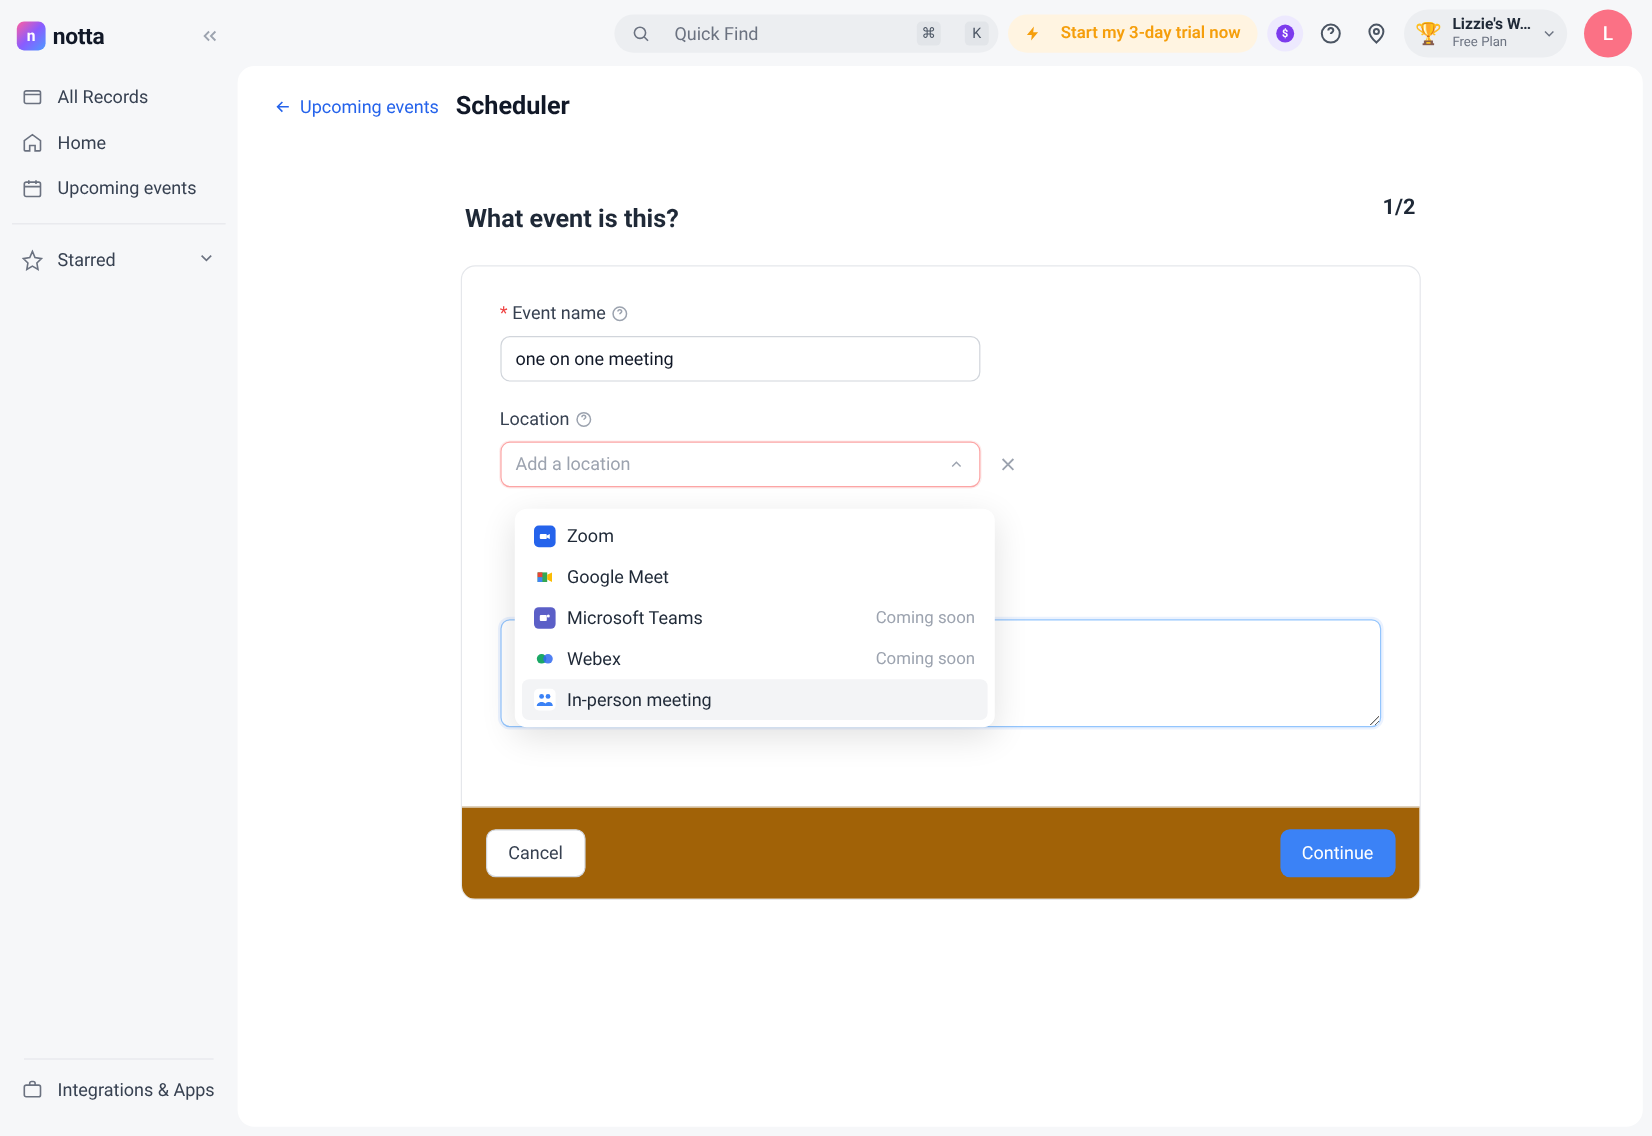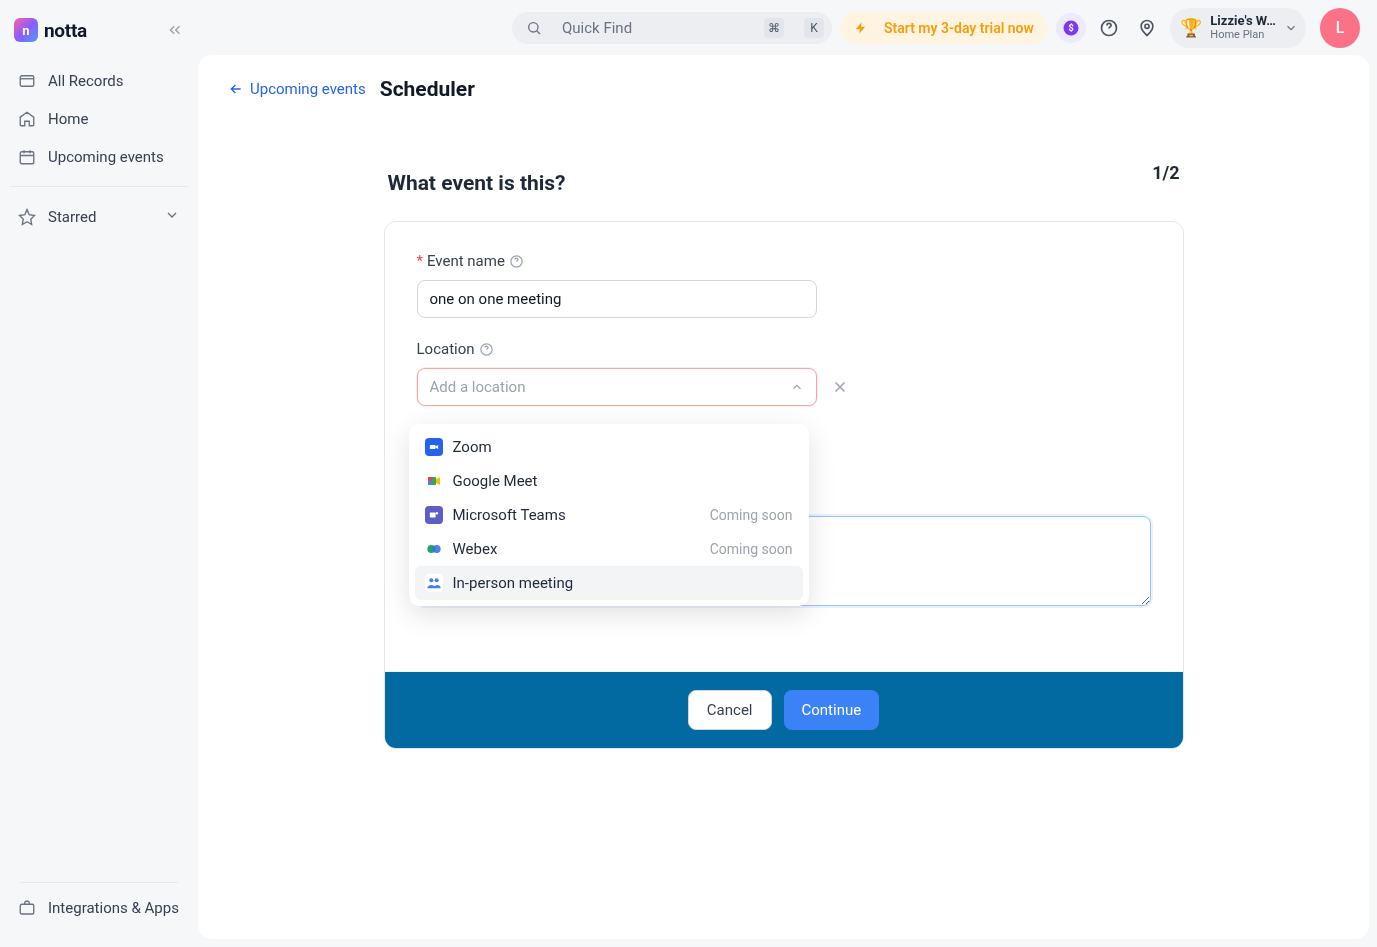--- a/index.html
+++ b/index.html
@@ -324,21 +324,21 @@
     
     .dropdown {
       position: absolute;
       width: 400px;
       background: white;
       border-radius: 10px;
       box-shadow: 0 8px 28px rgba(0,0,0,0.12);
       padding: 6px;
       z-index: 10;
       top: 202px;
-      left: 24px;
+      left: 44px;
     }
     .dd-item {
       display: flex;
       align-items: center;
       gap: 10px;
       padding: 8px 10px;
       border-radius: 6px;
       cursor: pointer;
       font-size: 15px;
     }
@@ -364,25 +364,25 @@
       color: white;
       flex-shrink: 0;
     }
     .dd-icon.zoom { background: #2563eb; }
     .dd-icon.meet { background: white;}
     .dd-icon.teams { background: #5b5fc7; }
     .dd-icon.webex { background: white; }
     .dd-icon.person { background: white; color:#3b82f6;}
     
     .form-footer {
-      background: #0369a1;
+      background: #a16207;
       border-top: 1px solid #f1f2f4;
-      padding: 18px 40px;
-      display: flex;
-      justify-content: center;
+      padding: 18px 20px;
+      display: flex;
+      justify-content: space-between;
       gap: 12px;
     }
     .btn {
       height: 40px;
       padding: 0 18px;
       border-radius: 8px;
       font-size: 15px;
       cursor: pointer;
       display: flex;
       align-items: center;
@@ -505,21 +505,21 @@
         <svg width="20" height="20" viewBox="0 0 24 24" fill="none" stroke="currentColor" stroke-width="2">
             <path d="M12 21s-7-6-7-11a7 7 0 0114 0c0 5-7 11-7 11z"></path>
             <circle cx="12" cy="10" r="2.5"></circle>
           </svg>
       </div>
 
       <div class="workspace-chip">
         <span class="trophy">🏆</span>
         <div class="ws-texts">
           <span class="ws-name">Lizzie's W…</span>
-          <span class="ws-plan">Home Plan</span>
+          <span class="ws-plan">Free Plan</span>
         </div>
         <svg width="14" height="14" viewBox="0 0 24 24" fill="none" stroke="#6b7280" stroke-width="2">
             <path d="M6 9l6 6 6-6"></path>
           </svg>
       </div>
 
       <div class="avatar">L</div>
     </div>
 
     <div class="content-card">

